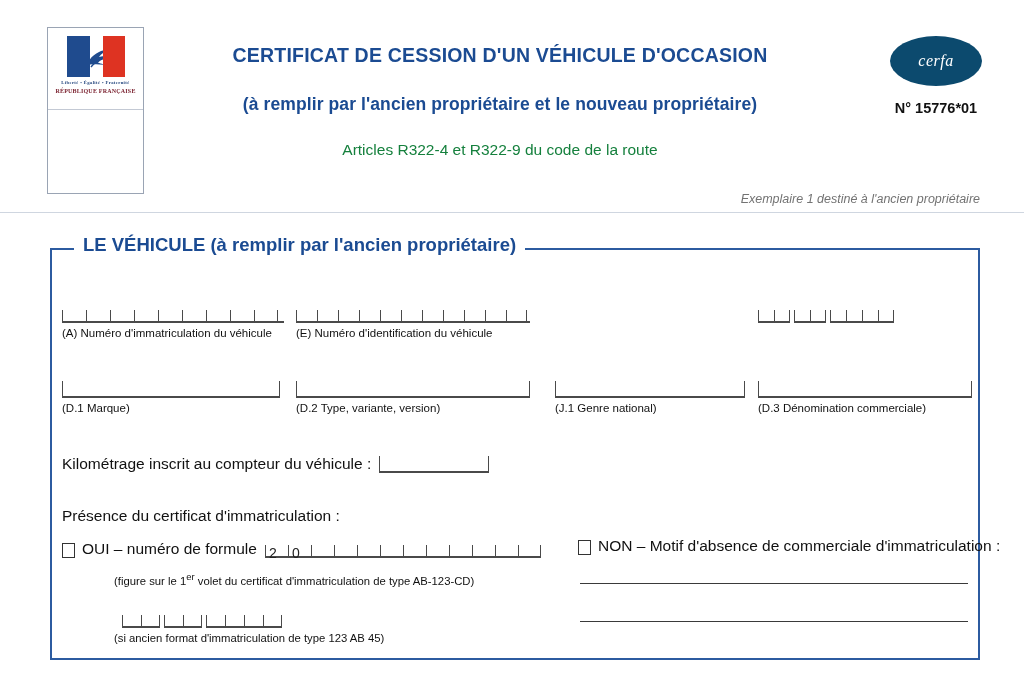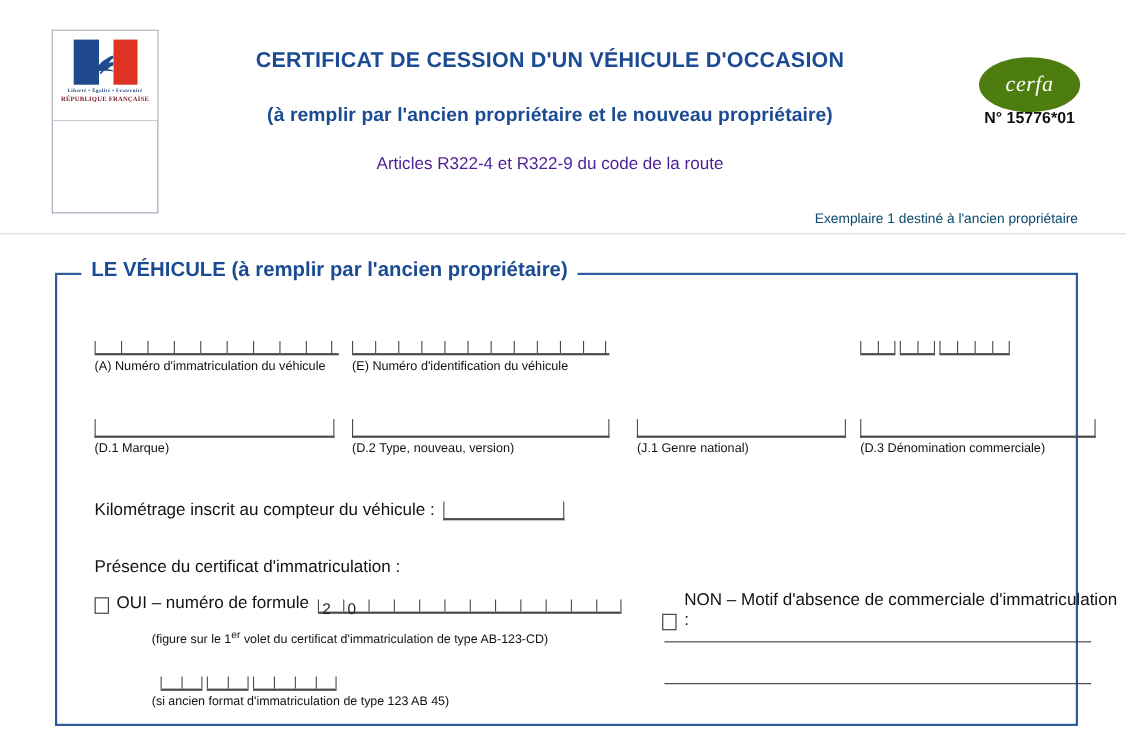--- a/index.html
+++ b/index.html
@@ -68,39 +68,39 @@
     text-align:center; color:#1b4b92; font-weight:bold;
     font-size:19.5px; letter-spacing:.2px;
   }
   .title2{
     position:absolute; left:170px; top:94px; width:660px;
     text-align:center; color:#1b4b92; font-weight:bold;
     font-size:17.5px; letter-spacing:.1px;
   }
   .title3{
     position:absolute; left:170px; top:141px; width:660px;
-    text-align:center; color:#4c1d95; font-size:15.5px;
+    text-align:center; color:#15803d; font-size:15.5px;
   }
 
   .cerfa{
-    position:absolute; left:890px; top:52px;
+    position:absolute; left:890px; top:36px;
     width:92px; height:50px; border-radius:50%;
-    background:#4d7c0f; color:#fff;
+    background:#0c4a6e; color:#fff;
     display:flex; align-items:center; justify-content:center;
     font-family:"Liberation Serif", serif; font-style:italic;
-    font-size:20px; letter-spacing:.5px;
+    font-size:16px; letter-spacing:.5px;
   }
   .cerfa-no{
     position:absolute; left:872px; top:100px; width:128px;
     text-align:center; font-weight:bold; font-size:14.5px; color:#111;
   }
 
   .exemplaire{
     position:absolute; right:44px; top:192px;
-    font-size:12.5px; color:#0c4a6e;
+    font-style:italic; font-size:12.5px; color:#737373;
     text-align:right;
   }
 
   .hr-top{
     position:absolute; left:0; top:212px; width:1024px; height:1px;
     background:#cfd6e0;
   }
 
   
   .box{
@@ -153,21 +153,21 @@
     border-right:1.6px solid #4a4a4a;
     height:17px; box-sizing:border-box;
   }
 
   .flabel{
     font-size:11.5px; color:#111; margin-top:4px; white-space:nowrap;
   }
   .flabel sup{font-size:7.5px;}
 
   
-  .fld{position:absolute;margin-left:24px;}
+  .fld{position:absolute;}
 
   .textline{
     font-size:15.5px; color:#111;
   }
   .small{font-size:11.3px; color:#111;}
 
   .cbox{
     display:inline-block; width:13px; height:15px;
     border:1.4px solid #333; background:#fff;
     vertical-align:-2px; margin-right:7px; box-sizing:border-box;
@@ -266,21 +266,21 @@
     </div>
 </div>
 
 <div class="fld" style="left:62px; top:381px; width:218px;">
   <div class="bracket"></div>
   <div class="flabel">(D.1 Marque)</div>
 </div>
 
 <div class="fld" style="left:296px; top:381px; width:234px;">
   <div class="bracket"></div>
-  <div class="flabel">(D.2 Type, nouveau, version)</div>
+  <div class="flabel">(D.2 Type, variante, version)</div>
 </div>
 
 <div class="fld" style="left:555px; top:381px; width:190px;">
   <div class="bracket"></div>
   <div class="flabel">(J.1 Genre national)</div>
 </div>
 
 <div class="fld" style="left:758px; top:381px; width:214px;">
   <div class="bracket"></div>
   <div class="flabel">(D.3 Dénomination commerciale)</div>

